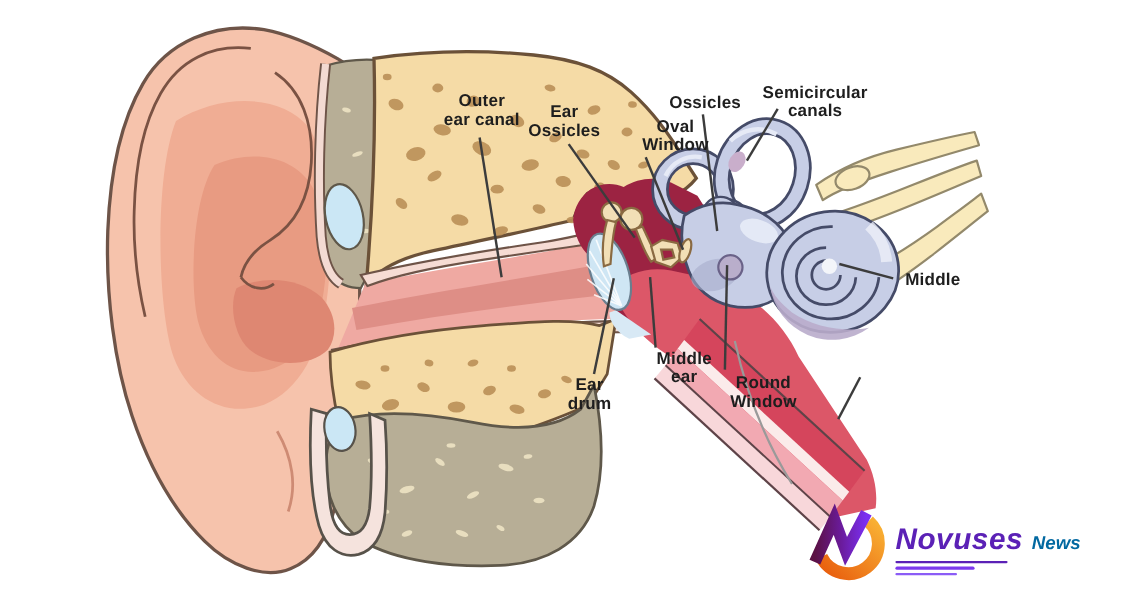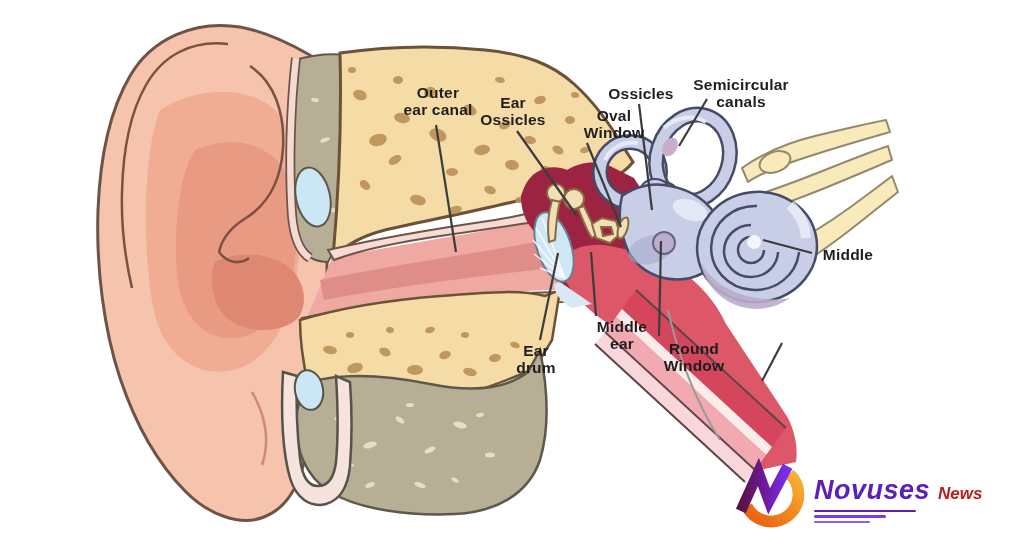--- a/index.html
+++ b/index.html
@@ -11,21 +11,21 @@
   .lbl{
     position:absolute;transform:translate(-50%,-50%);
     font:700 15.5px/1.12 "Liberation Sans",sans-serif;
     color:#1e1e1e;white-space:pre-line;text-align:center;letter-spacing:.2px;
   }
   .logo{position:absolute;left:734px;top:455px;display:flex;align-items:flex-start;}
   .logo-icon{width:78px;height:74px;display:block;}
   .logo-text{margin-left:2px;padding-top:22px;}
   .logo-line{display:flex;align-items:baseline;}
   .brand{font:800 italic 27px/1 "Liberation Sans",sans-serif;color:#5B21B6;letter-spacing:.5px;}
-  .suffix{font:700 italic 17px/1 "Liberation Sans",sans-serif;color:#b91c1c;margin-left:8px;}
+  .suffix{font:700 italic 17px/1 "Liberation Sans",sans-serif;color:#0369a1;margin-left:8px;}
   .rule{height:2.4px;border-radius:2px;}
   .rule1{width:102px;background:#5B21B6;margin-top:6px;}
   .rule2{width:72px;background:#7C3AED;margin-top:3px;}
   .rule3{width:56px;background:#8B5CF6;margin-top:3px;}
 </style>
 </head>
 <body>
 
 <div class="stage">
 

